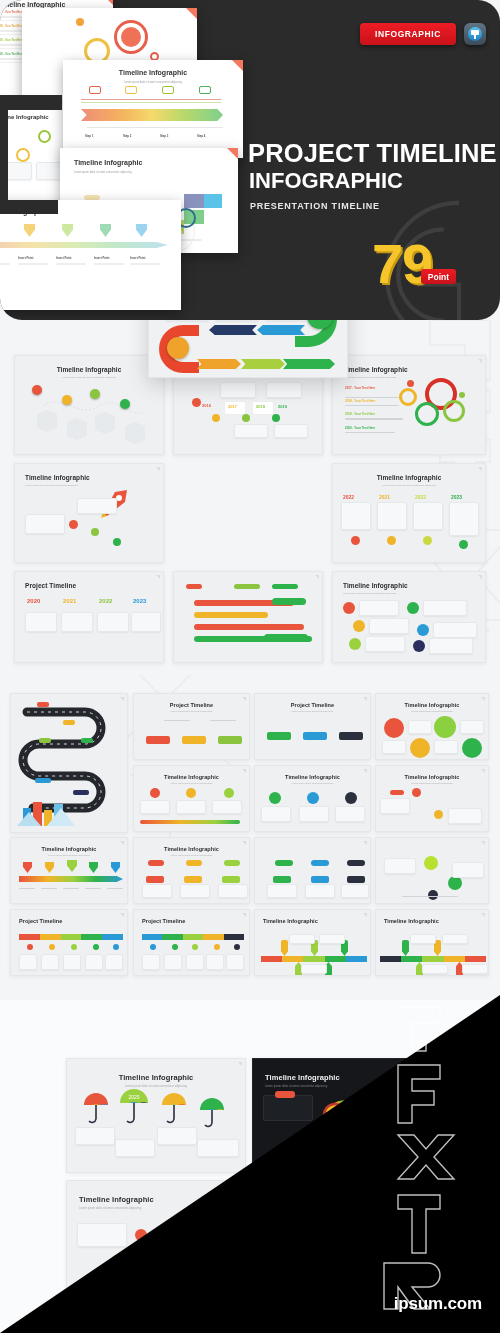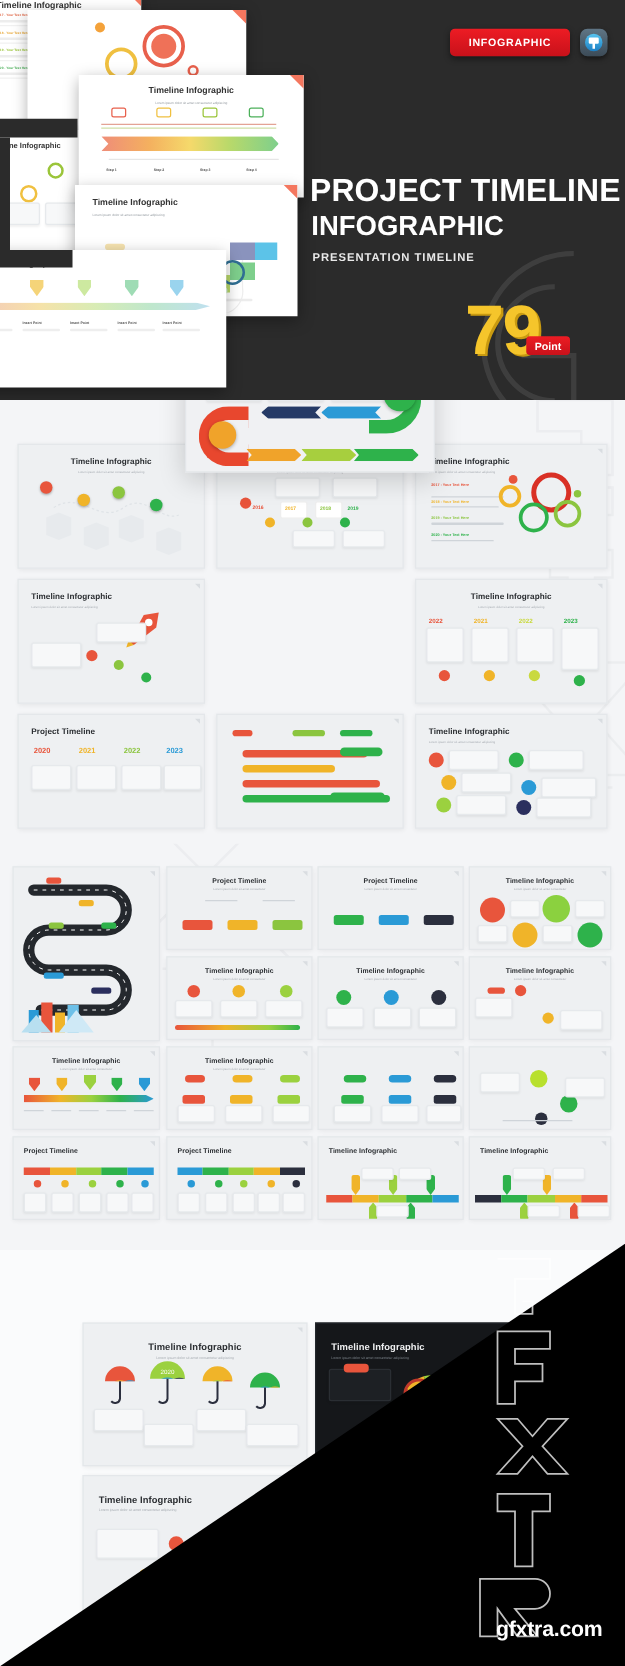--- a/index.html
+++ b/index.html
@@ -4,21 +4,21 @@
 <style>
   * { box-sizing: border-box; margin:0; padding:0; }
   html,body { background:#ffffff; }
   body {
     width:500px; height:1333px; position:relative; overflow:hidden;
     font-family:"Liberation Sans", sans-serif;
   }
   .page { position:relative; width:500px; height:1333px; overflow:hidden; background:#f4f5f7; }
 
   
-  .hero { position:absolute; left:0; top:0; width:500px; height:320px; background:#2b2b2b; overflow:hidden; }
+  .hero { position:absolute; left:0; top:0; width:500px; height:320px; background:#2b2b2b; overflow:hidden;border-radius:22px; }
   .hero-wm { position:absolute; right:-16px; bottom:-50px; width:190px; height:190px; opacity:.09; }
   .hero-wm svg { width:100%; height:100%; }
 
   .badge-row { position:absolute; right:14px; top:23px; display:flex; align-items:center; gap:8px; z-index:8; }
   .badge-infographic {
     background:linear-gradient(180deg,#ed1c24,#c8111a);
     color:#fff; font-size:8.5px; font-weight:bold; letter-spacing:.07em;
     padding:6px 15px 6px 15px; border-radius:4px; box-shadow:0 2px 5px rgba(0,0,0,.45);
     white-space:nowrap;
   }
@@ -810,15 +810,15 @@
 
         <path d="M398 12 h42 v16 h-28 v28 h14 v-10 h-8"></path>
         <path d="M398 70 h42 v14 h-28 v12 h22 v14 h-22 v18 h-14 z"></path>
         <path d="M398 140 l20 22 l-20 22 h16 l12 -14 l12 14 h16 l-20 -22 l20 -22 h-16 l-12 14 l-12 -14 z"></path>
         <path d="M398 200 h42 v14 h-14 v44 h-14 v-44 h-14 z"></path>
         <path d="M398 268 h30 a12 12 0 0 1 0 24 h-16 l18 22 h-16 l-16 -22 v22 h-14 v-46 z"></path>
       </g>
     </svg>
   </div>
 
-  <div class="gfx-url">gfxtra.com</div>
+  <div class="gfx-url">ipsum.com</div>
 
 </div>
 
 </body></html>

